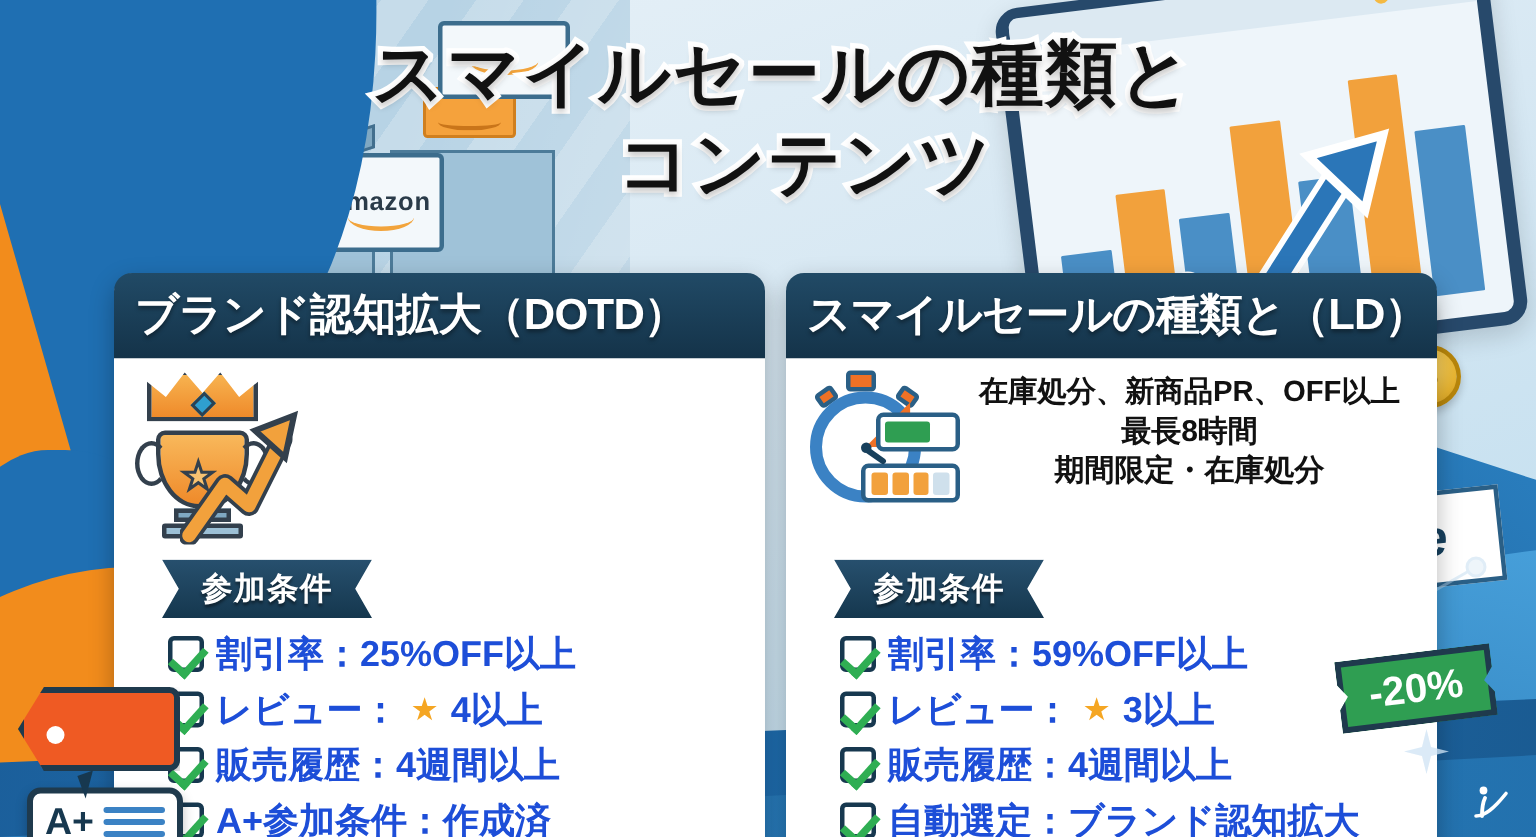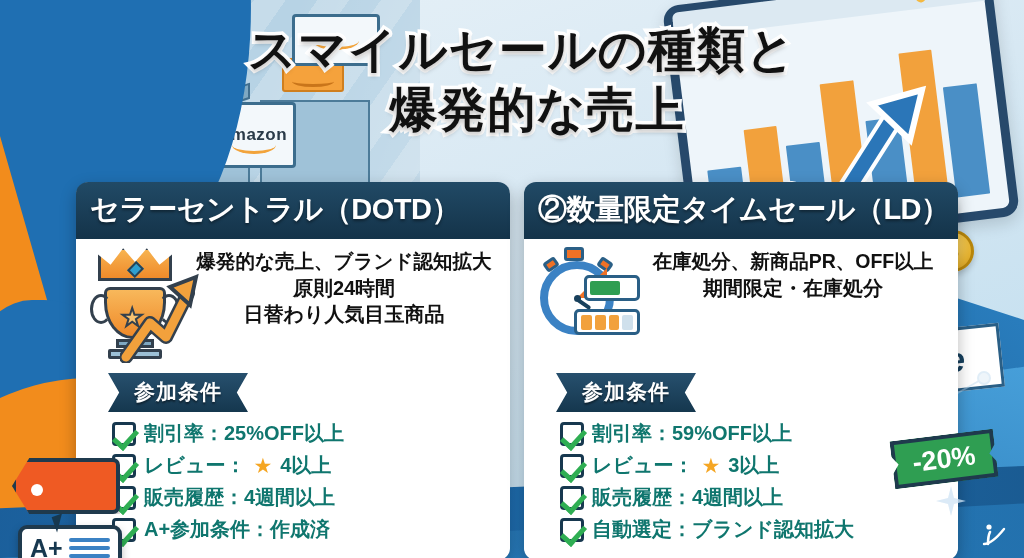--- a/index.html
+++ b/index.html
@@ -125,21 +125,21 @@
     background:linear-gradient(180deg,#27506e 0%,#15374e 100%); color:#fff;
     font-size:21px; font-weight:bold; padding:5px 26px 6px 26px; letter-spacing:1px;
     clip-path:polygon(0 0,100% 0,92% 50%,100% 100%,0 100%,8% 50%);
     text-shadow:0 2px 2px rgba(0,0,0,.45);}
 
   .check-list { margin:2px 0 0 26px; }
   .check-item { display:flex; align-items:center; gap:8px; margin-bottom:5px; }
   .cbox { width:24px; height:24px; flex:none; border:3px solid #17384f; border-radius:4px; position:relative; background:#fff; }
   .cbox:after { content:""; position:absolute; left:3px; top:0px; width:10px; height:19px;
     border:solid #2fae53; border-width:0 5px 5px 0; transform:rotate(42deg); }
-  .check-text { font-size:20px; font-weight:bold; color:#0f766e; white-space:nowrap; }
+  .check-text { font-size:24px; font-weight:bold; color:#1d4ed8; white-space:nowrap; }
   .star { color:#f5a623; font-size:21px; }
 
   
   .trophy-wrap { position:relative; width:96px; height:118px; flex:none; margin-left:2px; }
   .crown { position:absolute; left:10px; top:2px; width:74px; height:34px;
     background:linear-gradient(180deg,#f7b350,#ef8a2a); border:3px solid #33404d;
     clip-path:polygon(0 100%,100% 100%,100% 22%,83% 52%,66% 4%,50% 44%,34% 4%,17% 52%,0 22%); }
   .crown-gem { position:absolute; left:42px; top:18px; width:11px; height:13px; background:#2f9fd0; transform:rotate(45deg); border:2px solid #2a4254;}
   .trophy { position:absolute; left:16px; top:42px; width:62px; height:52px;
     background:linear-gradient(180deg,#f8b85b,#ef8a2a); border:3px solid #33404d;
@@ -280,43 +280,38 @@
       <circle cx="20" cy="30" r="6"></circle>
         <circle cx="90" cy="70" r="7"></circle>
         <circle cx="160" cy="30" r="6"></circle>
       <circle cx="120" cy="140" r="6"></circle>
         <circle cx="60" cy="130" r="5"></circle>
     </g>
   </svg>
 
   <div class="title-wrap">
     <div class="title-line">スマイルセールの種類と</div>
-    <div class="title-line l2">爆発的な売上</div>
+    <div class="title-line l2">コンテンツ</div>
   </div>
 
   <div class="cards">
 
     <div class="card">
-      <div class="card-head">セラーセントラル（DOTD）</div>
+      <div class="card-head">ブランド認知拡大（DOTD）</div>
       <div class="card-body">
 
         <div class="desc-row">
           <div class="trophy-wrap">
             <div class="crown"></div>
             <div class="crown-gem"></div>
             <div class="trophy"></div>
             <div class="t-star">★</div>
             <div class="t-base"></div>
             <div class="t-base2"></div>
           </div>
-          <div class="desc-text">
-            <div class="desc-line wide">爆発的な売上、ブランド認知拡大</div>
-            <div class="desc-line">原則24時間</div>
-            <div class="desc-line">日替わり人気目玉商品</div>
-          </div>
           <svg class="up-arrow" viewBox="0 0 80 96" style="position:absolute;right:4px;top:22px;">
             <polyline points="6,90 30,56 46,70 68,26" fill="none" stroke="#33404d" stroke-width="14" stroke-linejoin="round" stroke-linecap="round"></polyline>
             <polyline points="6,90 30,56 46,70 68,26" fill="none" stroke="#f2a13c" stroke-width="9" stroke-linejoin="round" stroke-linecap="round"></polyline>
             <polygon points="76,10 50,20 70,38" fill="#f2a13c" stroke="#33404d" stroke-width="4"></polygon>
           </svg>
         </div>
 
         <div class="ribbon">参加条件</div>
 
         <div class="check-list">
@@ -349,21 +344,21 @@
           <span class="lines">
               <i></i>
               <i></i>
               <i></i>
             </span>
         </div>
       </div>
     </div>
 
     <div class="card">
-      <div class="card-head">②数量限定タイムセール（LD）</div>
+      <div class="card-head">スマイルセールの種類と（LD）</div>
       <div class="card-body">
 
         <div class="desc-row">
           <div class="clock-wrap">
             <div class="clock-top"></div>
             <div class="clock-ear" style="left:10px;transform:rotate(-35deg)"></div>
             <div class="clock-ear" style="right:22px;transform:rotate(35deg)"></div>
             <div class="clock">
               <div class="clock-wedge"></div>
               <div class="clock-hand"></div>
@@ -373,20 +368,21 @@
               </div>
             <div class="battery2">
               <i style="background:#f2a13c"></i>
                 <i style="background:#f2a13c"></i>
                 <i style="background:#f2a13c"></i>
                 <i style="background:#cfe0ec"></i>
             </div>
           </div>
           <div class="desc-text">
             <div class="desc-line wide">在庫処分、新商品PR、OFF以上</div>
+            <div class="desc-line">最長8時間</div>
             <div class="desc-line">期間限定・在庫処分</div>
           </div>
         </div>
 
         <div class="ribbon">参加条件</div>
 
         <div class="check-list">
           <div class="check-item">
             <span class="cbox"></span>
             <span class="check-text">割引率：59%OFF以上</span>

